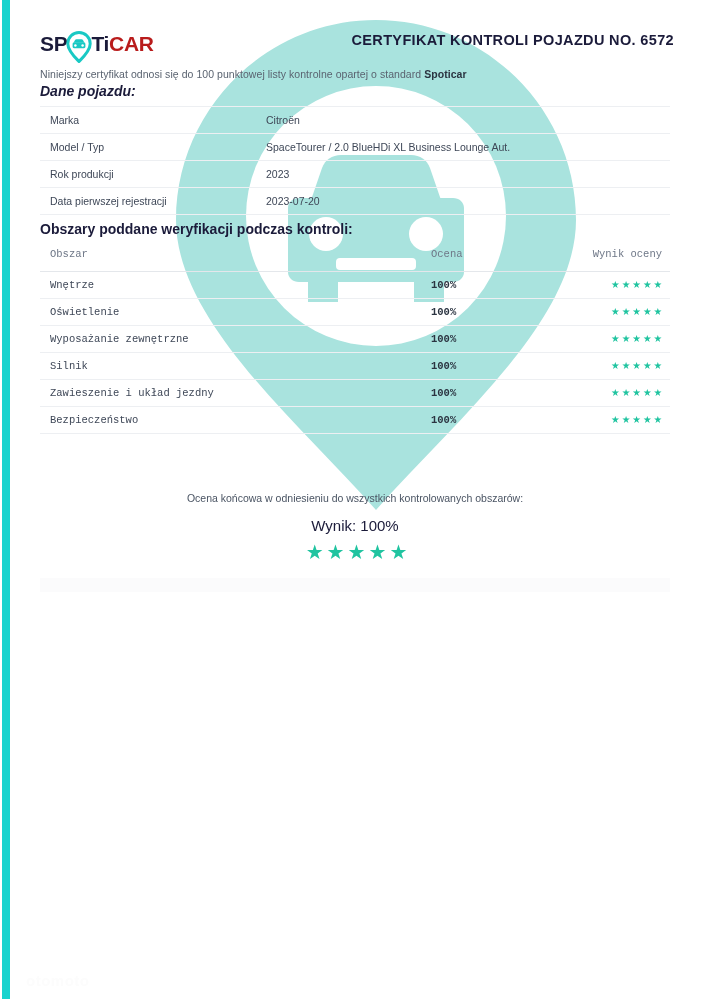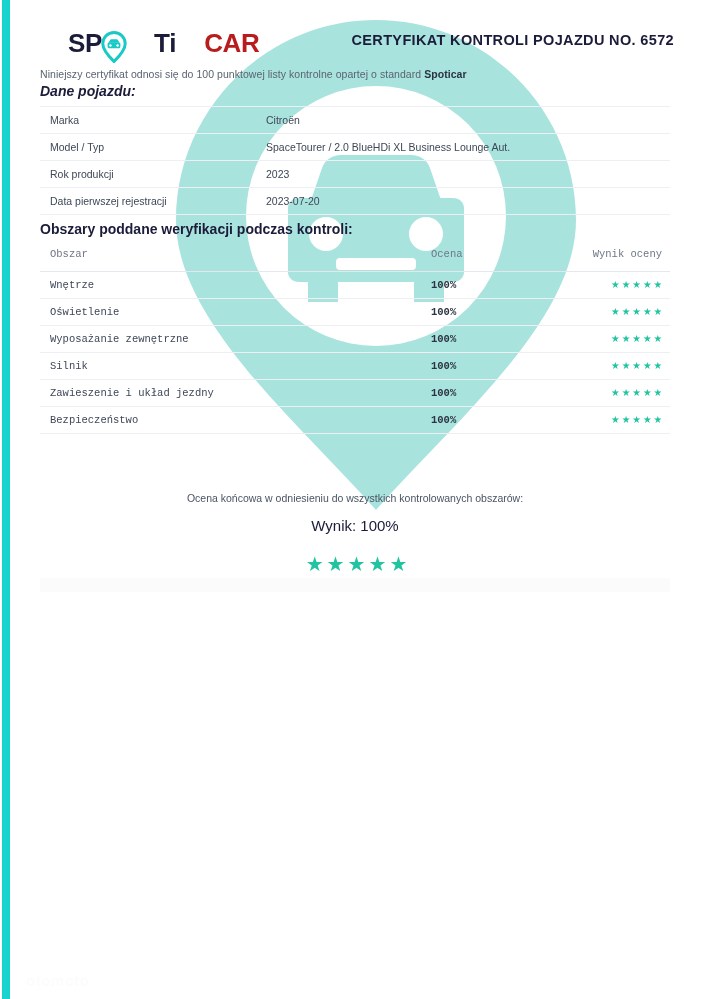--- a/index.html
+++ b/index.html
@@ -63,25 +63,24 @@
 
   .logo {
     position: absolute;
     left: 0;
     top: 2px;
     height: 30px;
     display: flex;
     align-items: center;
   }
   .logo-text {
-    font-size: 26px;
+    font-size: 21px;
     font-weight: bold;
     letter-spacing: -0.3px;
     line-height: 1;
-    margin-left: 28px;
   }
   .logo-dark { color: #1B1B3A; }
   .logo-teal { color: #b91c1c; }
   .logo-pin {
     display: inline-block;
     width: 26px;
     height: 32px;
     position: relative;
     top: 4px;
     margin: 0 -1px;
@@ -199,21 +198,21 @@
     text-align: center;
   }
   .final-caption {
     font-size: 10.5px;
     color: #4A5463;
     margin-bottom: 13px;
   }
   .final-result {
     font-size: 15px;
     color: #1B1B3A;
-    margin-bottom: 20px;
+    margin-bottom: 8px;
   }
   .final-stars .star {
     font-size: 20px;
     margin-left: 3px;
   }
 
   
   .band {
     position: absolute;
     left: 40px;

